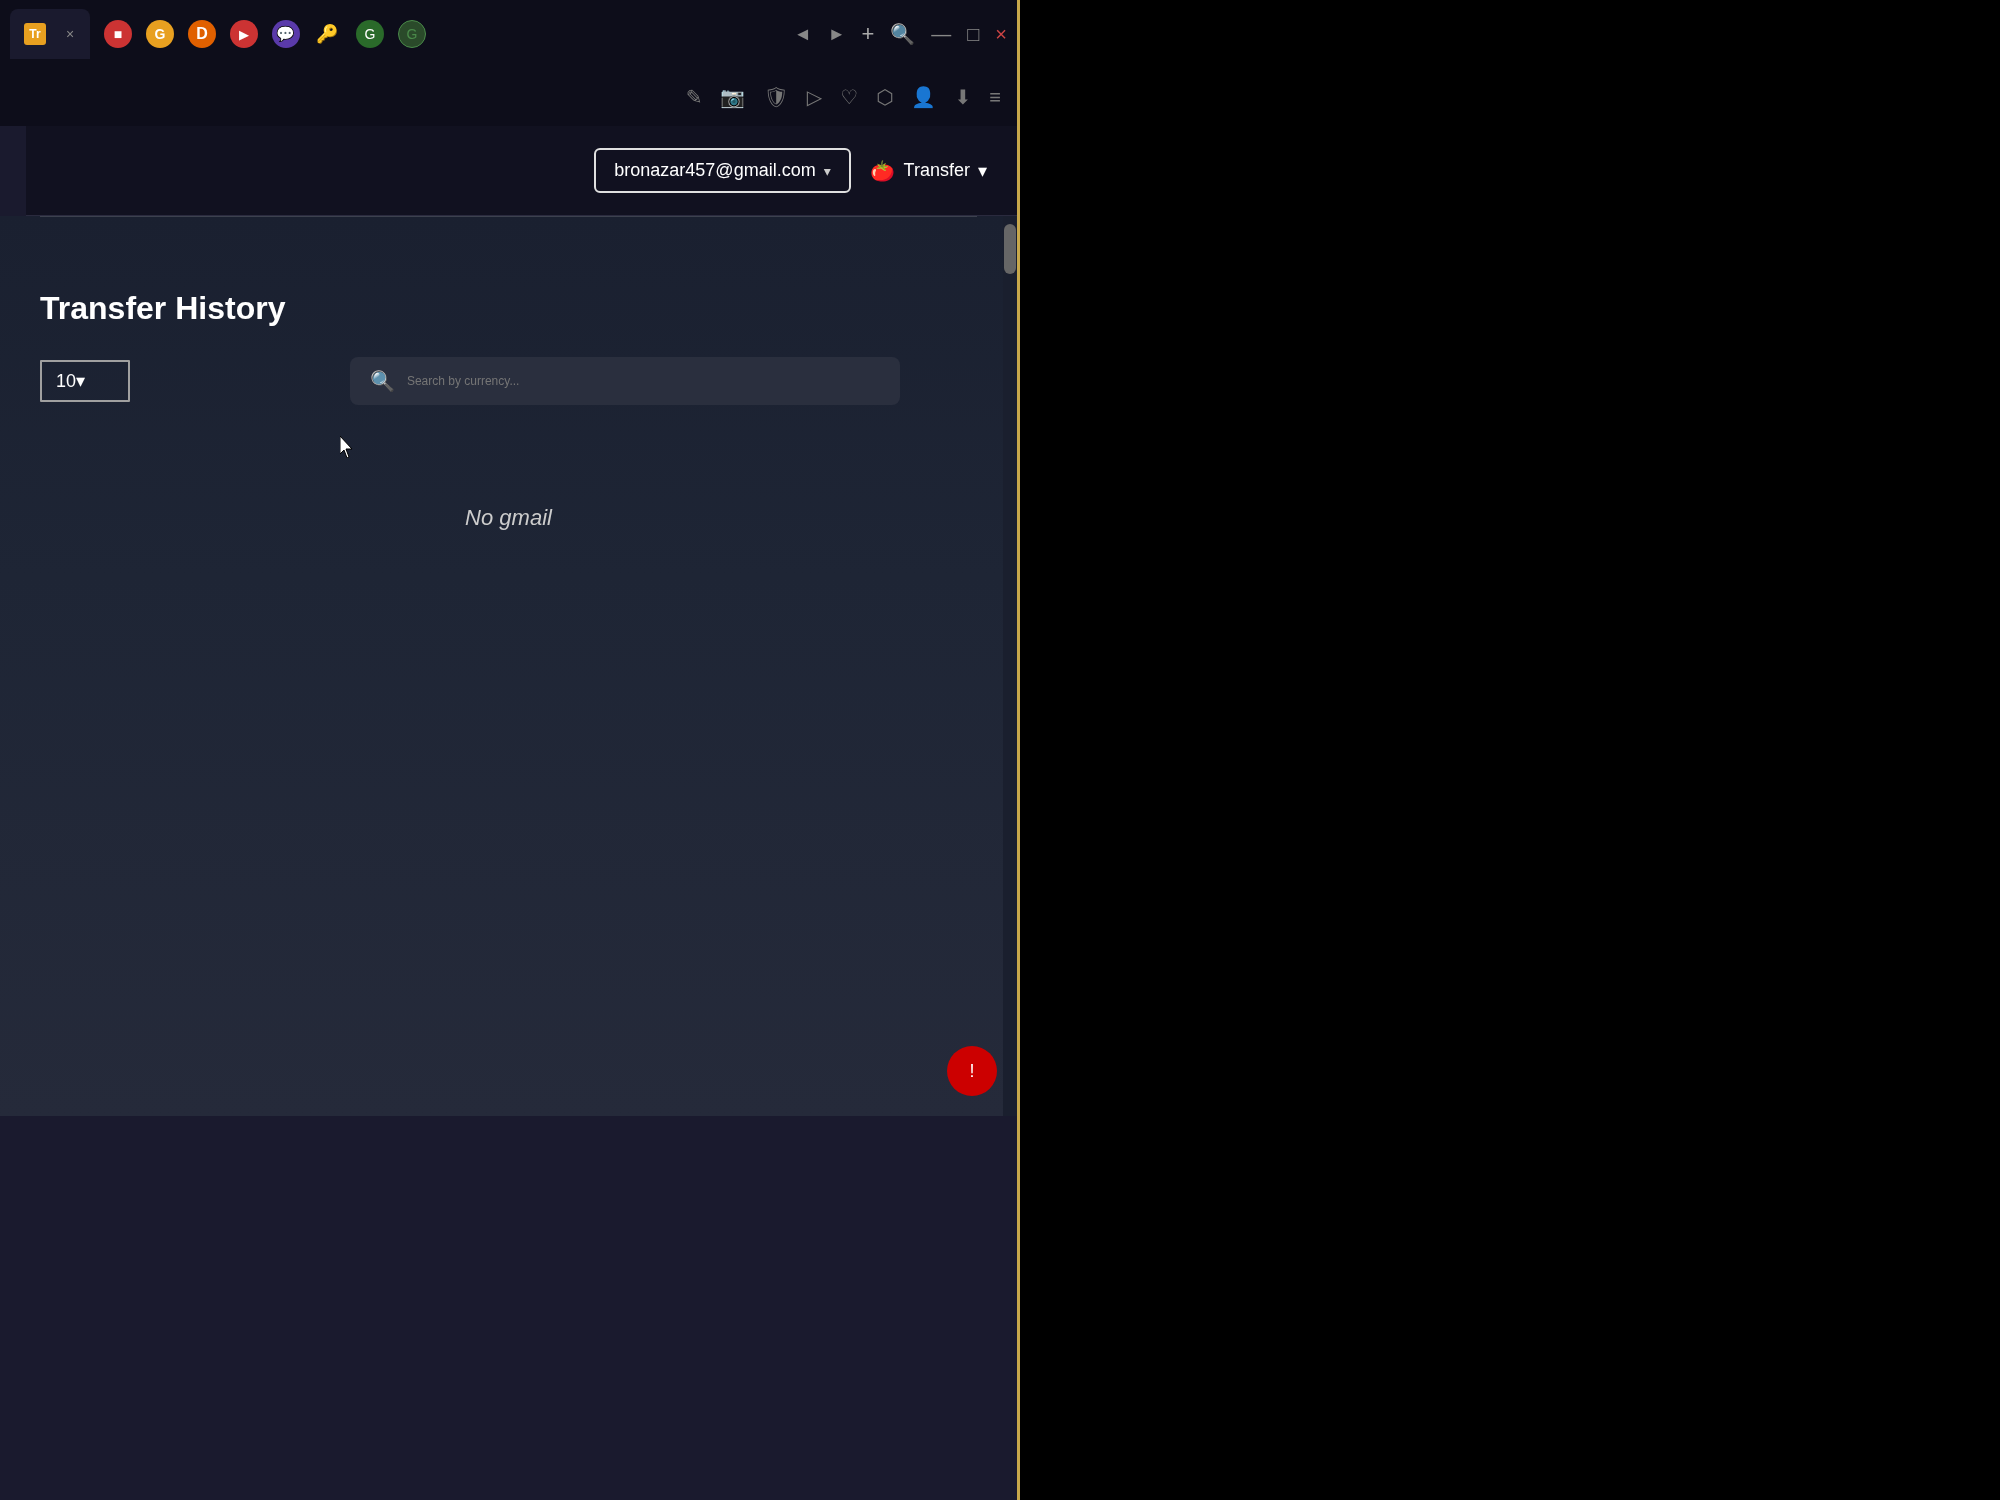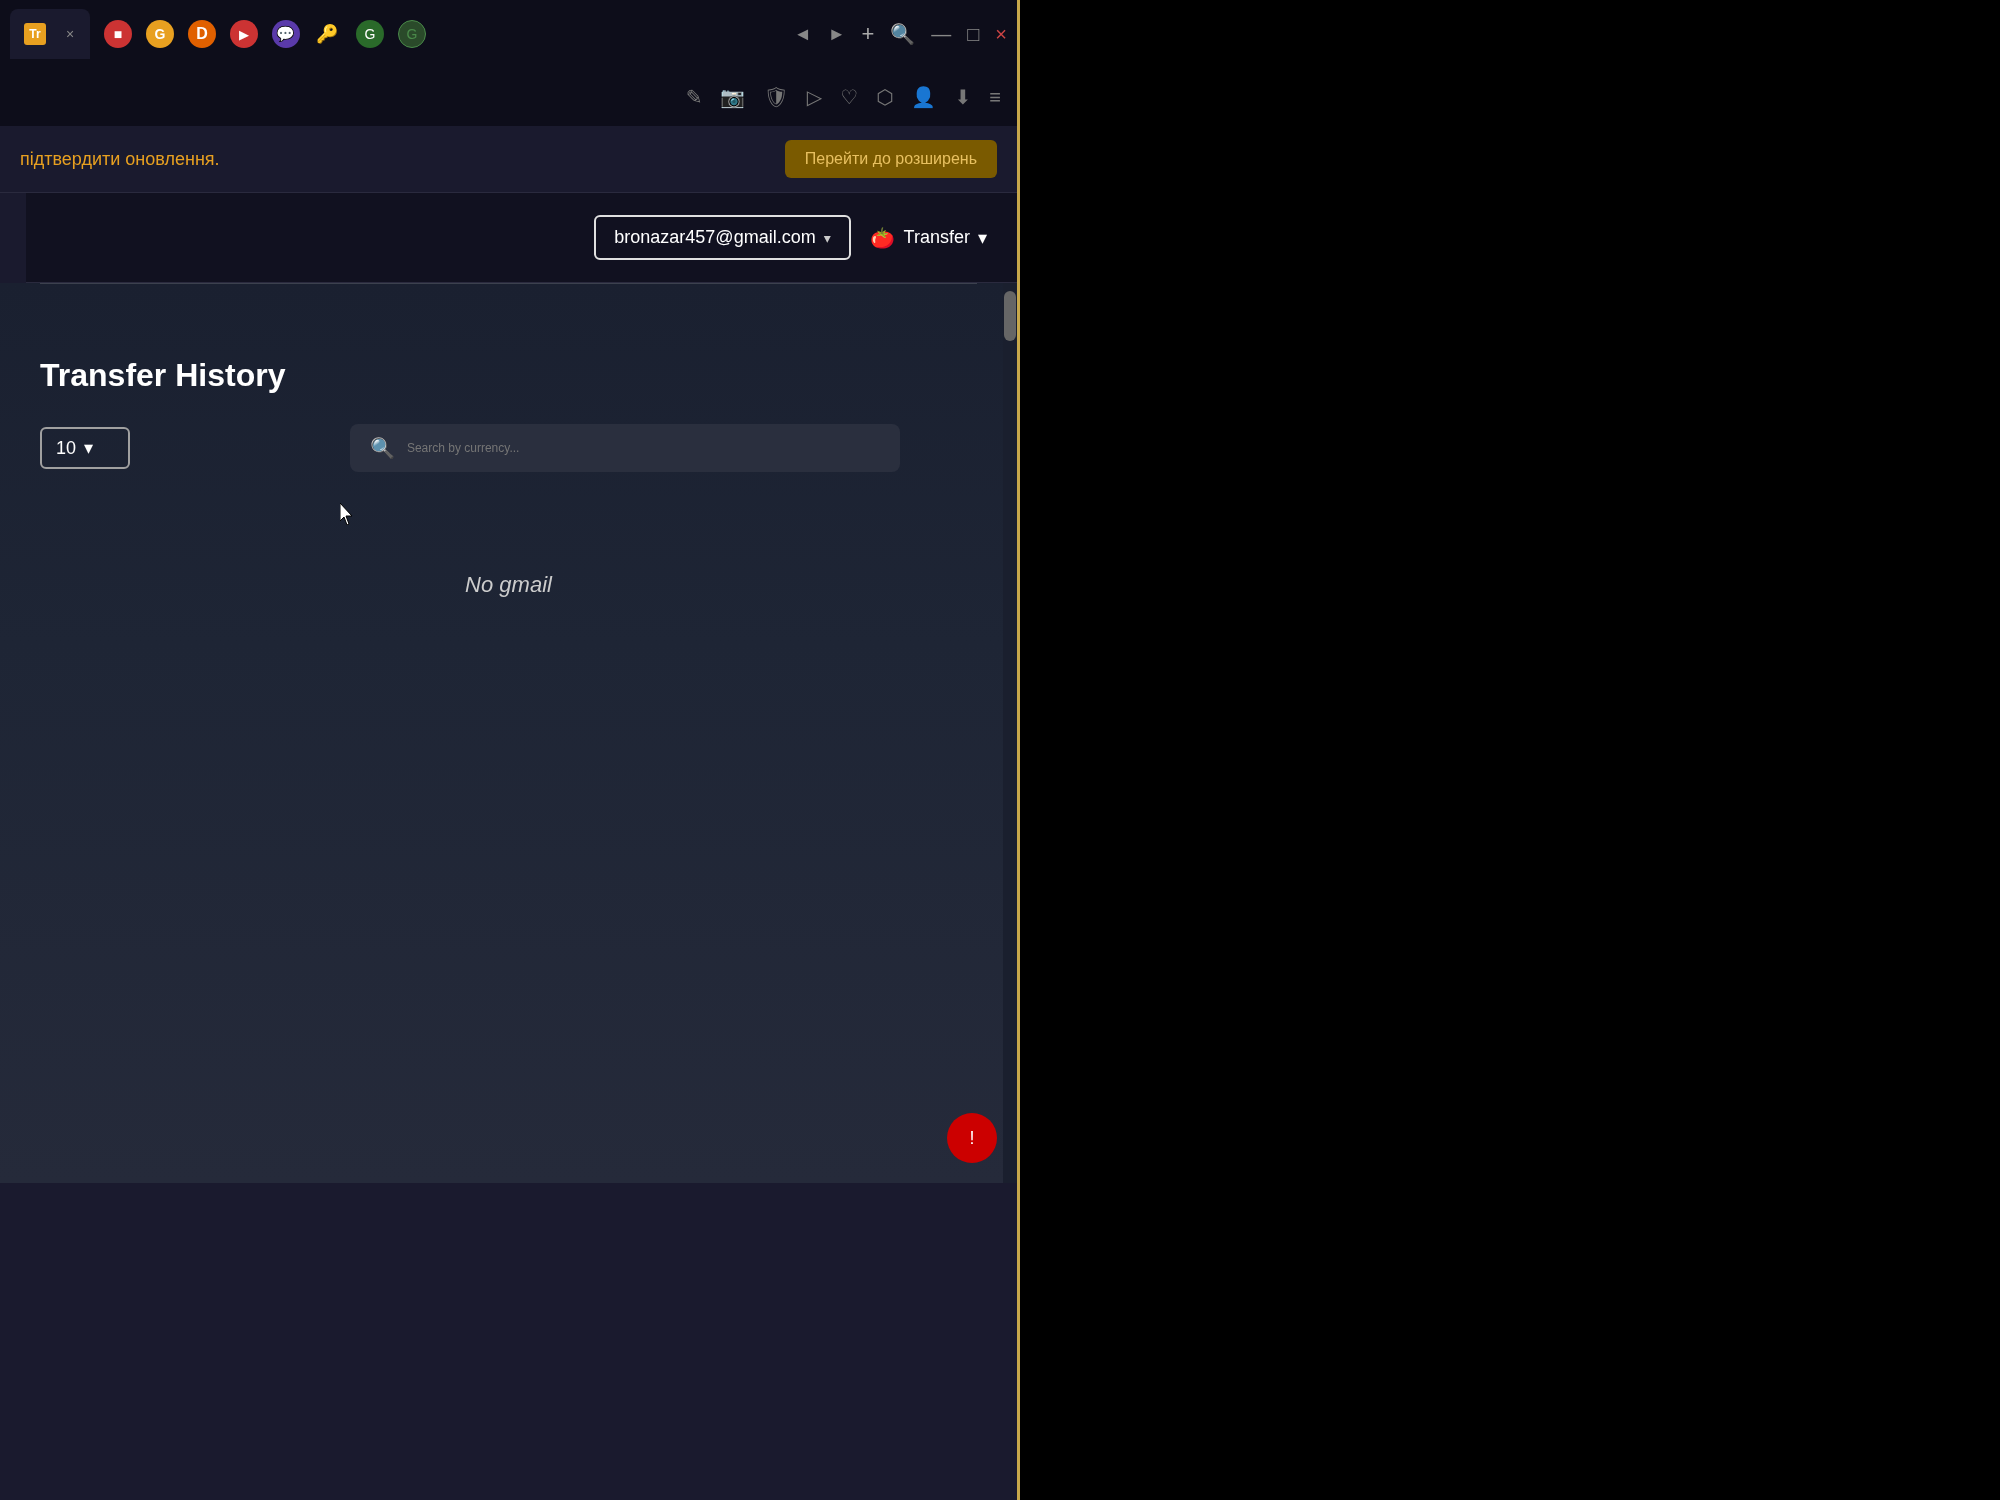--- a/index.html
+++ b/index.html
@@ -219,26 +219,26 @@
       align-items: center;
       gap: 20px;
       margin-bottom: 20px;
     }
 
     .rows-select {
       border: 2px solid #a0a0a0;
       background: transparent;
       color: #fff;
       padding: 8px 14px;
-      border-radius: 6px;
+      border-radius: 1px;
       font-size: 18px;
       cursor: pointer;
       display: flex;
       align-items: center;
-      gap: 8px;
+      gap: 0;
       min-width: 90px;
     }
 
     .search-bar {
       display: flex;
       align-items: center;
       background: #2a2f3e;
       border-radius: 8px;
       padding: 12px 20px;
       gap: 12px;
@@ -354,24 +354,20 @@
     <span class="toolbar-icon">📷</span>
     <span class="toolbar-icon">🛡</span>
     <span class="toolbar-icon">▷</span>
     <span class="toolbar-icon">♡</span>
     <span class="toolbar-icon">⬡</span>
     <span class="toolbar-icon">👤</span>
     <span class="toolbar-icon">⬇</span>
     <span class="toolbar-icon">≡</span>
   </div>
 
-  <div class="notification-bar">
-    <span class="notification-text">підтвердити оновлення.</span>
-    <button class="notification-btn">Перейти до розширень</button>
-  </div>
 
   <div class="page-header">
     <div class="email-dropdown">
       <span>bronazar457@gmail.com</span>
       <span class="chevron">▾</span>
     </div>
     <div class="lang-dropdown">
       <span style="font-size:20px;">🍅</span>
       <span>Transfer</span>
       <span>▾</span>

